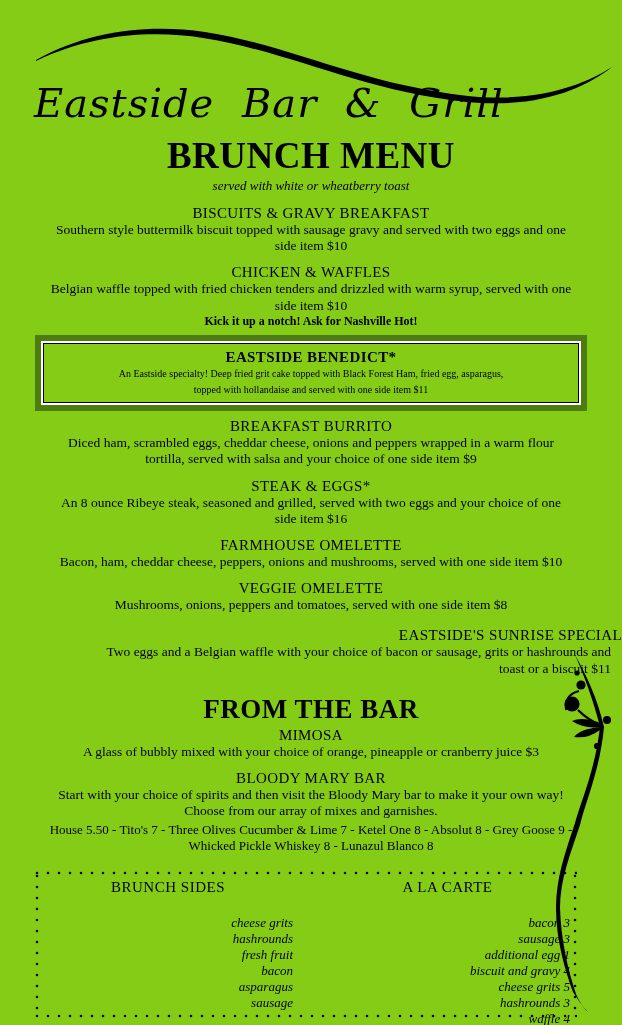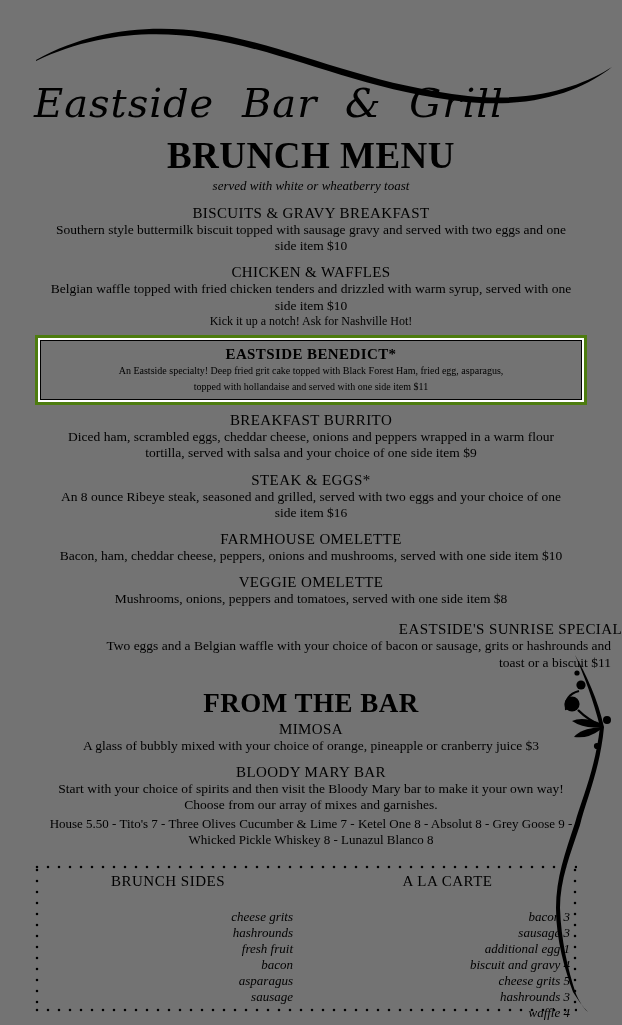--- a/index.html
+++ b/index.html
@@ -1,21 +1,21 @@
 <!DOCTYPE html>
 <html><head>
 <meta charset="utf-8">
 <style>
   * { margin:0; padding:0; box-sizing:border-box; }
   html,body { background:#ffffff; }
   .page {
     position:relative;
     width:622px; height:1025px;
     margin:0 auto;
-    background:#737373;
+    background:#84cc16;
     color:#000;
     font-family:"Liberation Serif", serif;
     overflow:hidden;
   }
   
   .swoosh { position:absolute; top:14px; left:0; width:622px; height:100px; }
   .vine   { position:absolute; top:640px; left:520px; width:102px; height:385px; z-index:3; }
 
   
   .logo {
@@ -38,25 +38,25 @@
     font-style:italic; font-size:13px; line-height:15px; margin-top:2px;
   }
 
   .item { margin-top:9px; }
   .item-name { font-size:15px; line-height:18px; letter-spacing:0.4px; }
   .item-desc {
     font-size:13.5px; line-height:16.2px;
     white-space:pre-line;
     margin:0 auto; max-width:600px;
   }
-  .item-note { font-size:12px; line-height:14px; margin-top:0px; }
+  .item-note { font-size:12px; line-height:14px; margin-top:0px;font-weight:bold; }
 
   .benedict-box {
     width:552px; margin:7px auto 0 auto;
-    border:3px solid #4d7c0f;
+    border:6px solid #4d7c0f;
     box-shadow: inset 0 0 0 2px #ffffff, inset 0 0 0 3px #000000;
     padding:7px 4px 7px 4px;
   }
   .benedict-box .item-name { font-weight:bold; }
   .benedict-box .item-desc { font-size:10px; max-width:536px; }
 
   .bar-title { font-size:27px; font-weight:bold; line-height:32px; margin-top:16px; letter-spacing:0.5px; }
   .spirits {
     font-size:13px; line-height:16px; margin-top:3px;
     white-space:pre-line;

